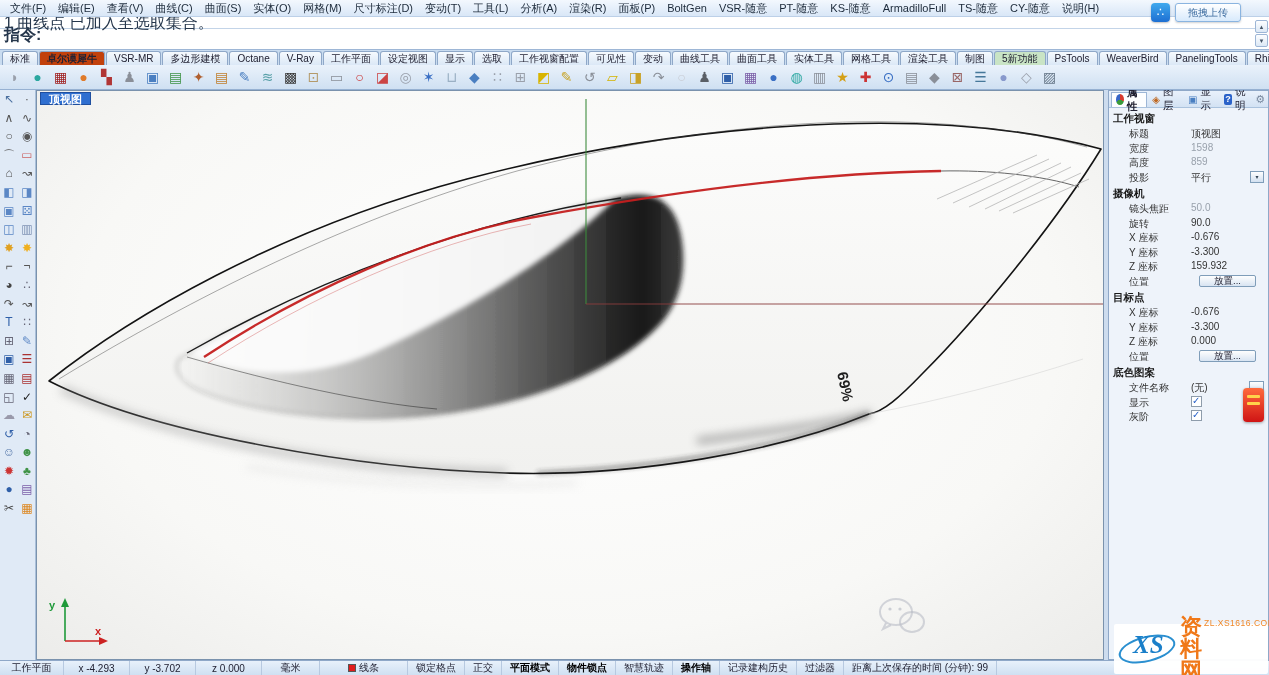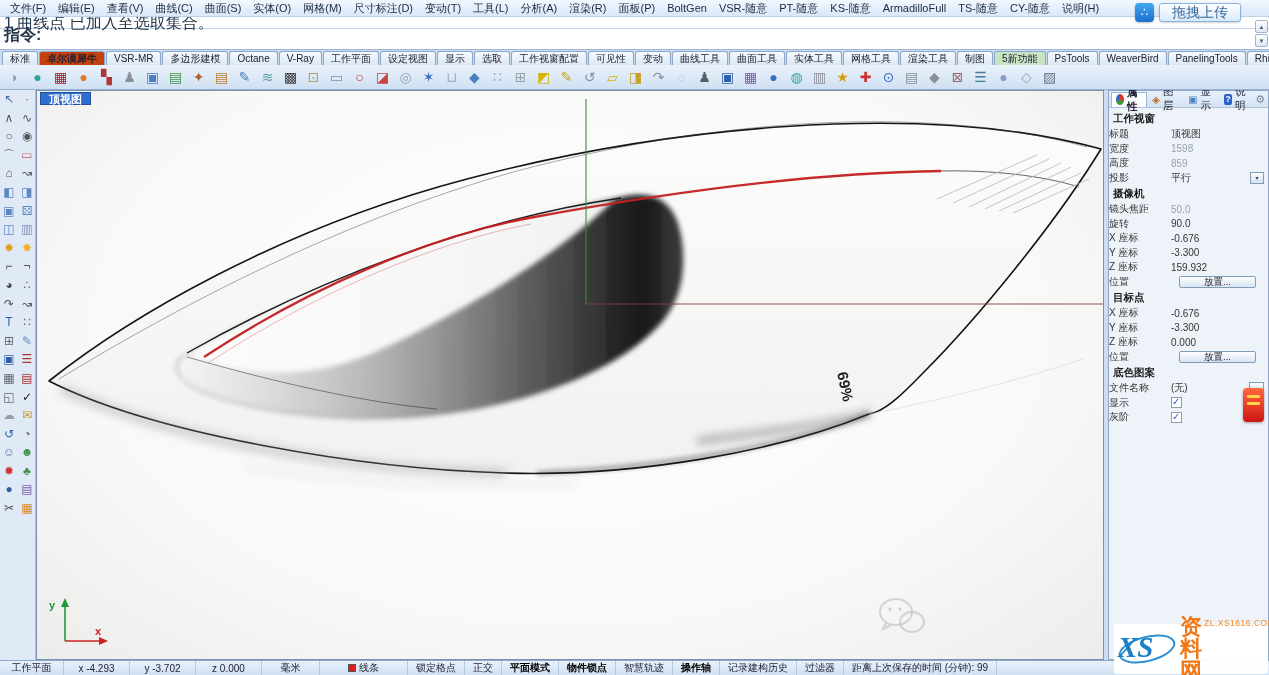--- a/index.html
+++ b/index.html
@@ -18,21 +18,21 @@
   .cmdline{font-size:16px;line-height:11px;color:#26374c;padding:0 4px;}
   .cmdline.prompt{border-top:1px solid #c3d4e8;font-weight:bold;}
   .cmd-scroll{position:absolute;right:1px;top:20px;width:13px;z-index:25;}
   .cmd-scroll .sc{width:13px;height:13px;font-size:6px;line-height:12px;text-align:center;color:#456;
     background:linear-gradient(#fdfeff,#dce8f5);border:1px solid #9db6d6;border-radius:2px;margin-bottom:1px;}
 
   
   .upload{position:absolute;top:3px;right:28px;display:flex;align-items:center;gap:5px;z-index:40;}
   .pan-icon{width:19px;height:19px;border-radius:4px;color:#fff;font-size:12px;line-height:19px;text-align:center;
     background:linear-gradient(#3fa9ee,#1d6fd2);box-shadow:0 1px 2px rgba(0,0,0,.25);}
-  .upload-btn{height:19px;padding:0 12px;font-size:14px;color:#3a6a9e;
+  .upload-btn{height:19px;padding:0 12px;font-size:10px;color:#3a6a9e;
     background:linear-gradient(#ffffff,#d8eafc);border:1px solid #8ab4e0;border-radius:3px;
     box-shadow:0 1px 2px rgba(0,0,0,.18);}
 
   
   .tabrow{position:absolute;left:0;top:50px;width:1269px;height:15px;background:#c9dcf0;
     display:flex;align-items:flex-end;padding-left:2px;white-space:nowrap;z-index:5;}
   .rtab{font-size:10px;color:#223;height:14px;line-height:13px;padding:0 7px;margin-right:1px;
     border:1px solid #8fa8c8;border-bottom:none;border-radius:3px 3px 0 0;
     background:linear-gradient(#f6fafe,#dbe8f6);}
   .rtab.active{background:#c2410c;font-weight:bold;}
@@ -68,21 +68,21 @@
     border:1px solid transparent;}
   .ptab.active{background:#fdfeff;border:1px solid #9db6d6;border-bottom:none;font-weight:bold;}
   .picon{display:inline-block;width:11px;height:11px;font-size:10px;line-height:11px;text-align:center;}
   .picon[data-icon="properties-icon"]{border-radius:50%;background:conic-gradient(#d83a2e 0 33%,#3a9a3a 33% 66%,#3465c8 66% 100%);}
   .picon[data-icon="layers-icon"]{color:#c06820;}
   .picon[data-icon="display-icon"]{color:#4a7fc1;}
   .picon[data-icon="help-icon"]{color:#fff;background:#2a62c9;border-radius:2px;font-size:9px;font-weight:bold;}
   .pgear{margin-left:auto;margin-right:3px;color:#7a8aa0;font-size:11px;}
   .pbody{padding-top:2px;}
   .sec-title{font-weight:bold;font-size:10.5px;color:#1a1a1a;padding:2px 4px 1px;}
-  .prow{display:flex;align-items:center;height:14.5px;padding:0 4px 0 0;color:#333;}
+  .prow{display:flex;align-items:flex-start;height:14.5px;padding:0 4px 0 20px;color:#333;}
   .plabel{width:62px;flex:none;}
   .pval{flex:1;}
   .pval.dis{color:#99a1ac;}
   .pbtn{flex:1;height:12px;margin:0 8px;font-size:9.5px;line-height:10px;color:#223;
     background:linear-gradient(#fefefe,#d8e4f2);border:1px solid #7f9db9;border-radius:2px;padding:0;}
   .ddbtn{width:14px;height:12px;border:1px solid #7f9db9;background:linear-gradient(#fefefe,#d2e0f0);
     font-size:6px;line-height:11px;text-align:center;color:#345;}
   .ddbtn::after{content:"▾";}
   .filebtn{width:15px;height:12px;border:1px solid #7f9db9;background:linear-gradient(#fefefe,#d2e0f0);
     font-size:9px;line-height:10px;text-align:center;color:#345;}
@@ -101,22 +101,22 @@
 
   
   .watermark{position:absolute;left:876px;top:594px;z-index:60;display:flex;align-items:center;gap:4px;pointer-events:none;}
   .wm-text{font-size:33px;font-weight:bold;letter-spacing:1px;color:rgba(185,189,198,.5);
     text-shadow:1px 1px 0 rgba(255,255,255,.9),-1px -1px 1px rgba(140,145,158,.4);}
   .xslogo{position:absolute;right:1px;bottom:1px;z-index:70;width:154px;height:50px;
     background:rgba(255,255,255,.96);display:flex;align-items:center;padding:2px 4px;border-radius:2px;}
   .xs-mark{position:relative;width:62px;height:44px;flex:none;}
   .xs-ellipse{position:absolute;left:0;top:9px;width:58px;height:26px;border:2px solid #2a8fd0;
     border-radius:50%;transform:rotate(-14deg);}
-  .xs-x{position:absolute;left:0;top:4px;font-family:"Liberation Serif","DejaVu Serif",serif;
-    font-style:italic;font-weight:bold;font-size:29px;color:#1a7fc9;}
+  .xs-x{position:absolute;left:15px;top:4px;font-family:"Liberation Serif","DejaVu Serif",serif;
+    font-style:italic;font-weight:bold;font-size:25px;color:#1a7fc9;}
   .xs-right{display:flex;flex-direction:row;line-height:1;}
   .xs-name{font-size:22px;font-weight:bold;color:#f07818;letter-spacing:2px;}
   .xs-url{font-size:8.5px;color:#f08828;margin-top:3px;letter-spacing:.5px;}
   .badge{position:absolute;right:5px;top:388px;width:21px;height:34px;z-index:30;border-radius:4px;
     background:linear-gradient(#ff6a3c,#cf1414);box-shadow:0 1px 3px rgba(0,0,0,.35);}
   .badge::after{content:"";position:absolute;left:4px;top:7px;width:13px;height:3px;background:#ffd24a;border-radius:1px;}
   .badge::before{content:"";position:absolute;left:4px;top:14px;width:13px;height:3px;background:#ffd24a;border-radius:1px;}
 </style>
 </head>
 <body>

